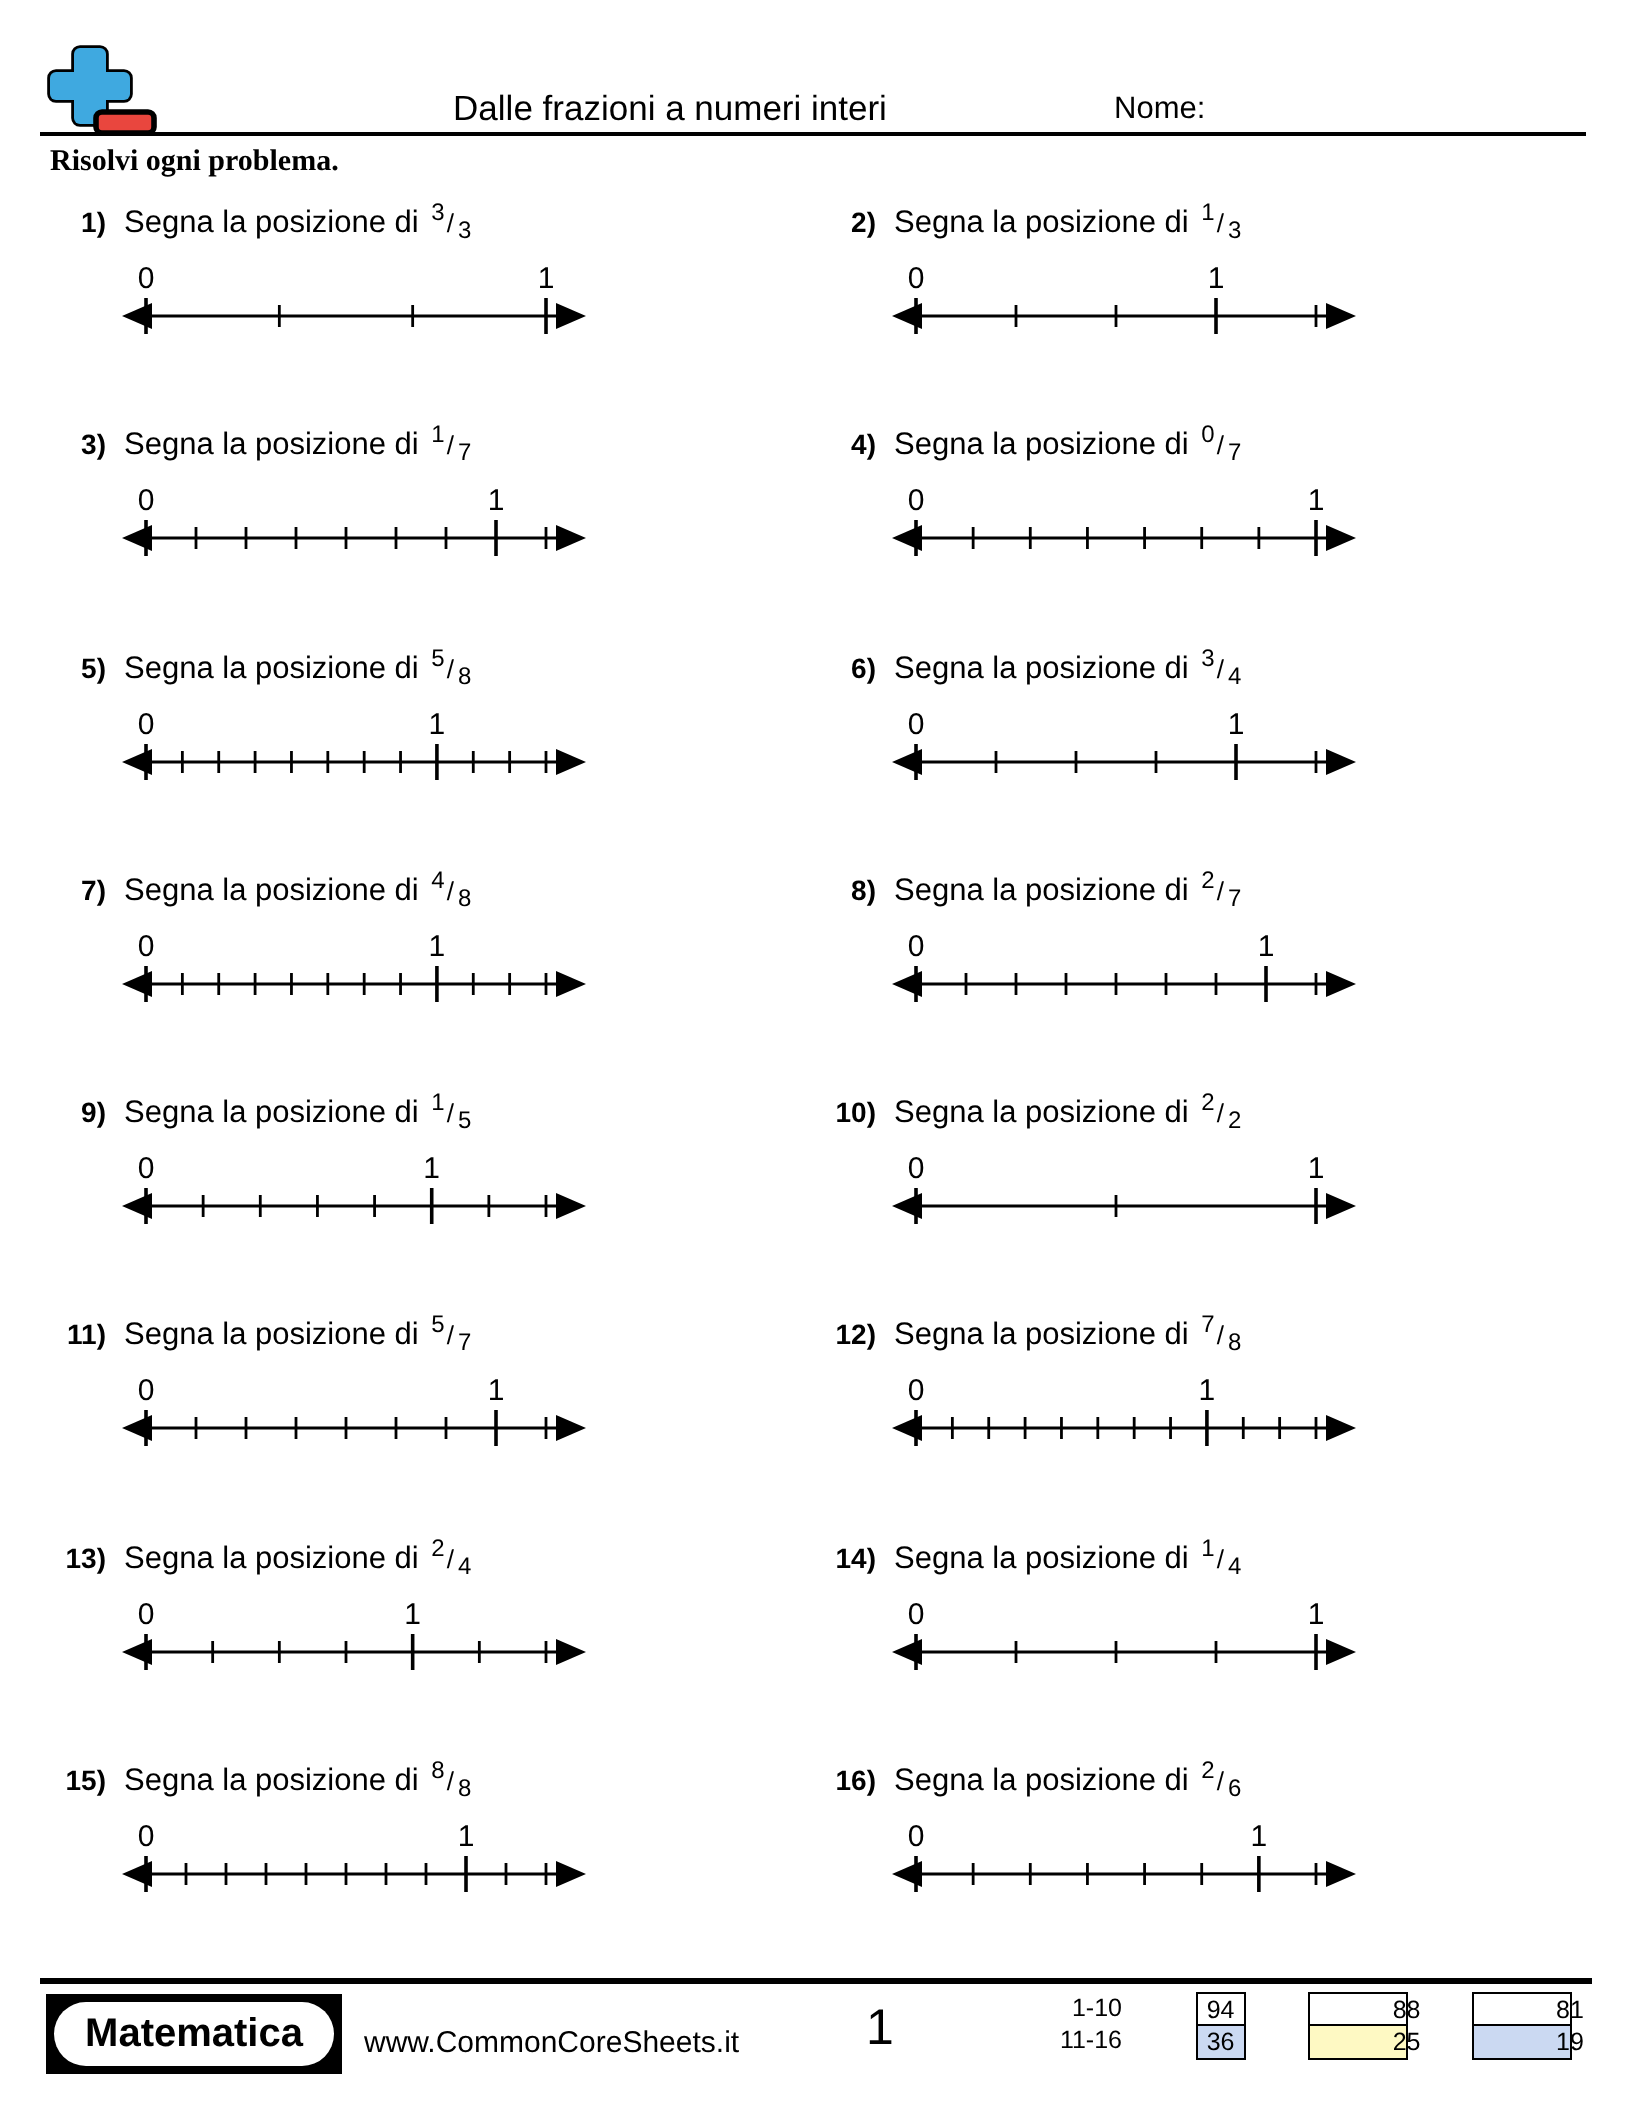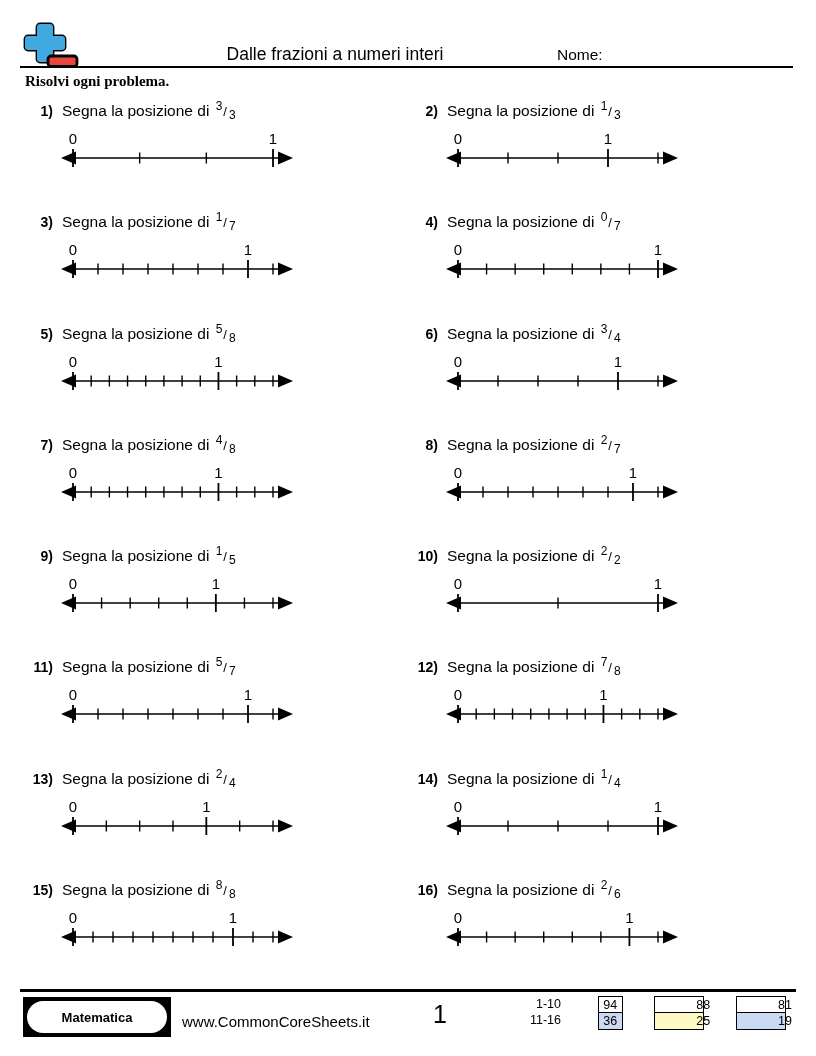--- a/index.html
+++ b/index.html
@@ -26,21 +26,21 @@
   .ptext sub { font-size:12px; vertical-align:-3px; margin-left:2px; }
   .fslash { font-size:13px; margin-left:1px; }
   .numberline { margin:7px 0 0 27px; width:234px; height:44px; }
   .numberline svg { display:block; }
   
   .footer-rule { position:absolute; left:20px; top:989px; width:776px; border-top:3px solid #000; }
   .subject-box { position:absolute; left:23px; top:997px; width:148px; height:40px;
                  background:#000; padding:4px; }
   .subject-pill { width:100%; height:100%; background:#fff; border-radius:16px;
                   display:flex; align-items:center; justify-content:center;
-                  font-weight:bold; font-size:13px; }
+                  font-weight:bold; font-size:20px; }
   .website { position:absolute; left:182px; top:1013px; font-size:15px; }
   .page-number { position:absolute; left:400px; top:1000px; width:80px; text-align:center; font-size:25px; }
   #score-table { position:absolute; left:520px; top:996px; font-size:12.5px; }
   .srow { display:flex;gap:33px; }
   .srow + .srow { margin-top:-1.3px; }
   .srange { width:45px; min-width:45px; text-align:right; padding-right:4px; line-height:17.5px; }
   .scell { width:24.6px; min-width:24.6px; height:17.5px; border:1.3px solid #000;
            display:flex; align-items:center; justify-content:center; }
   .scell + .scell { margin-left:-1.3px;padding-left:48px; }
 </style>

